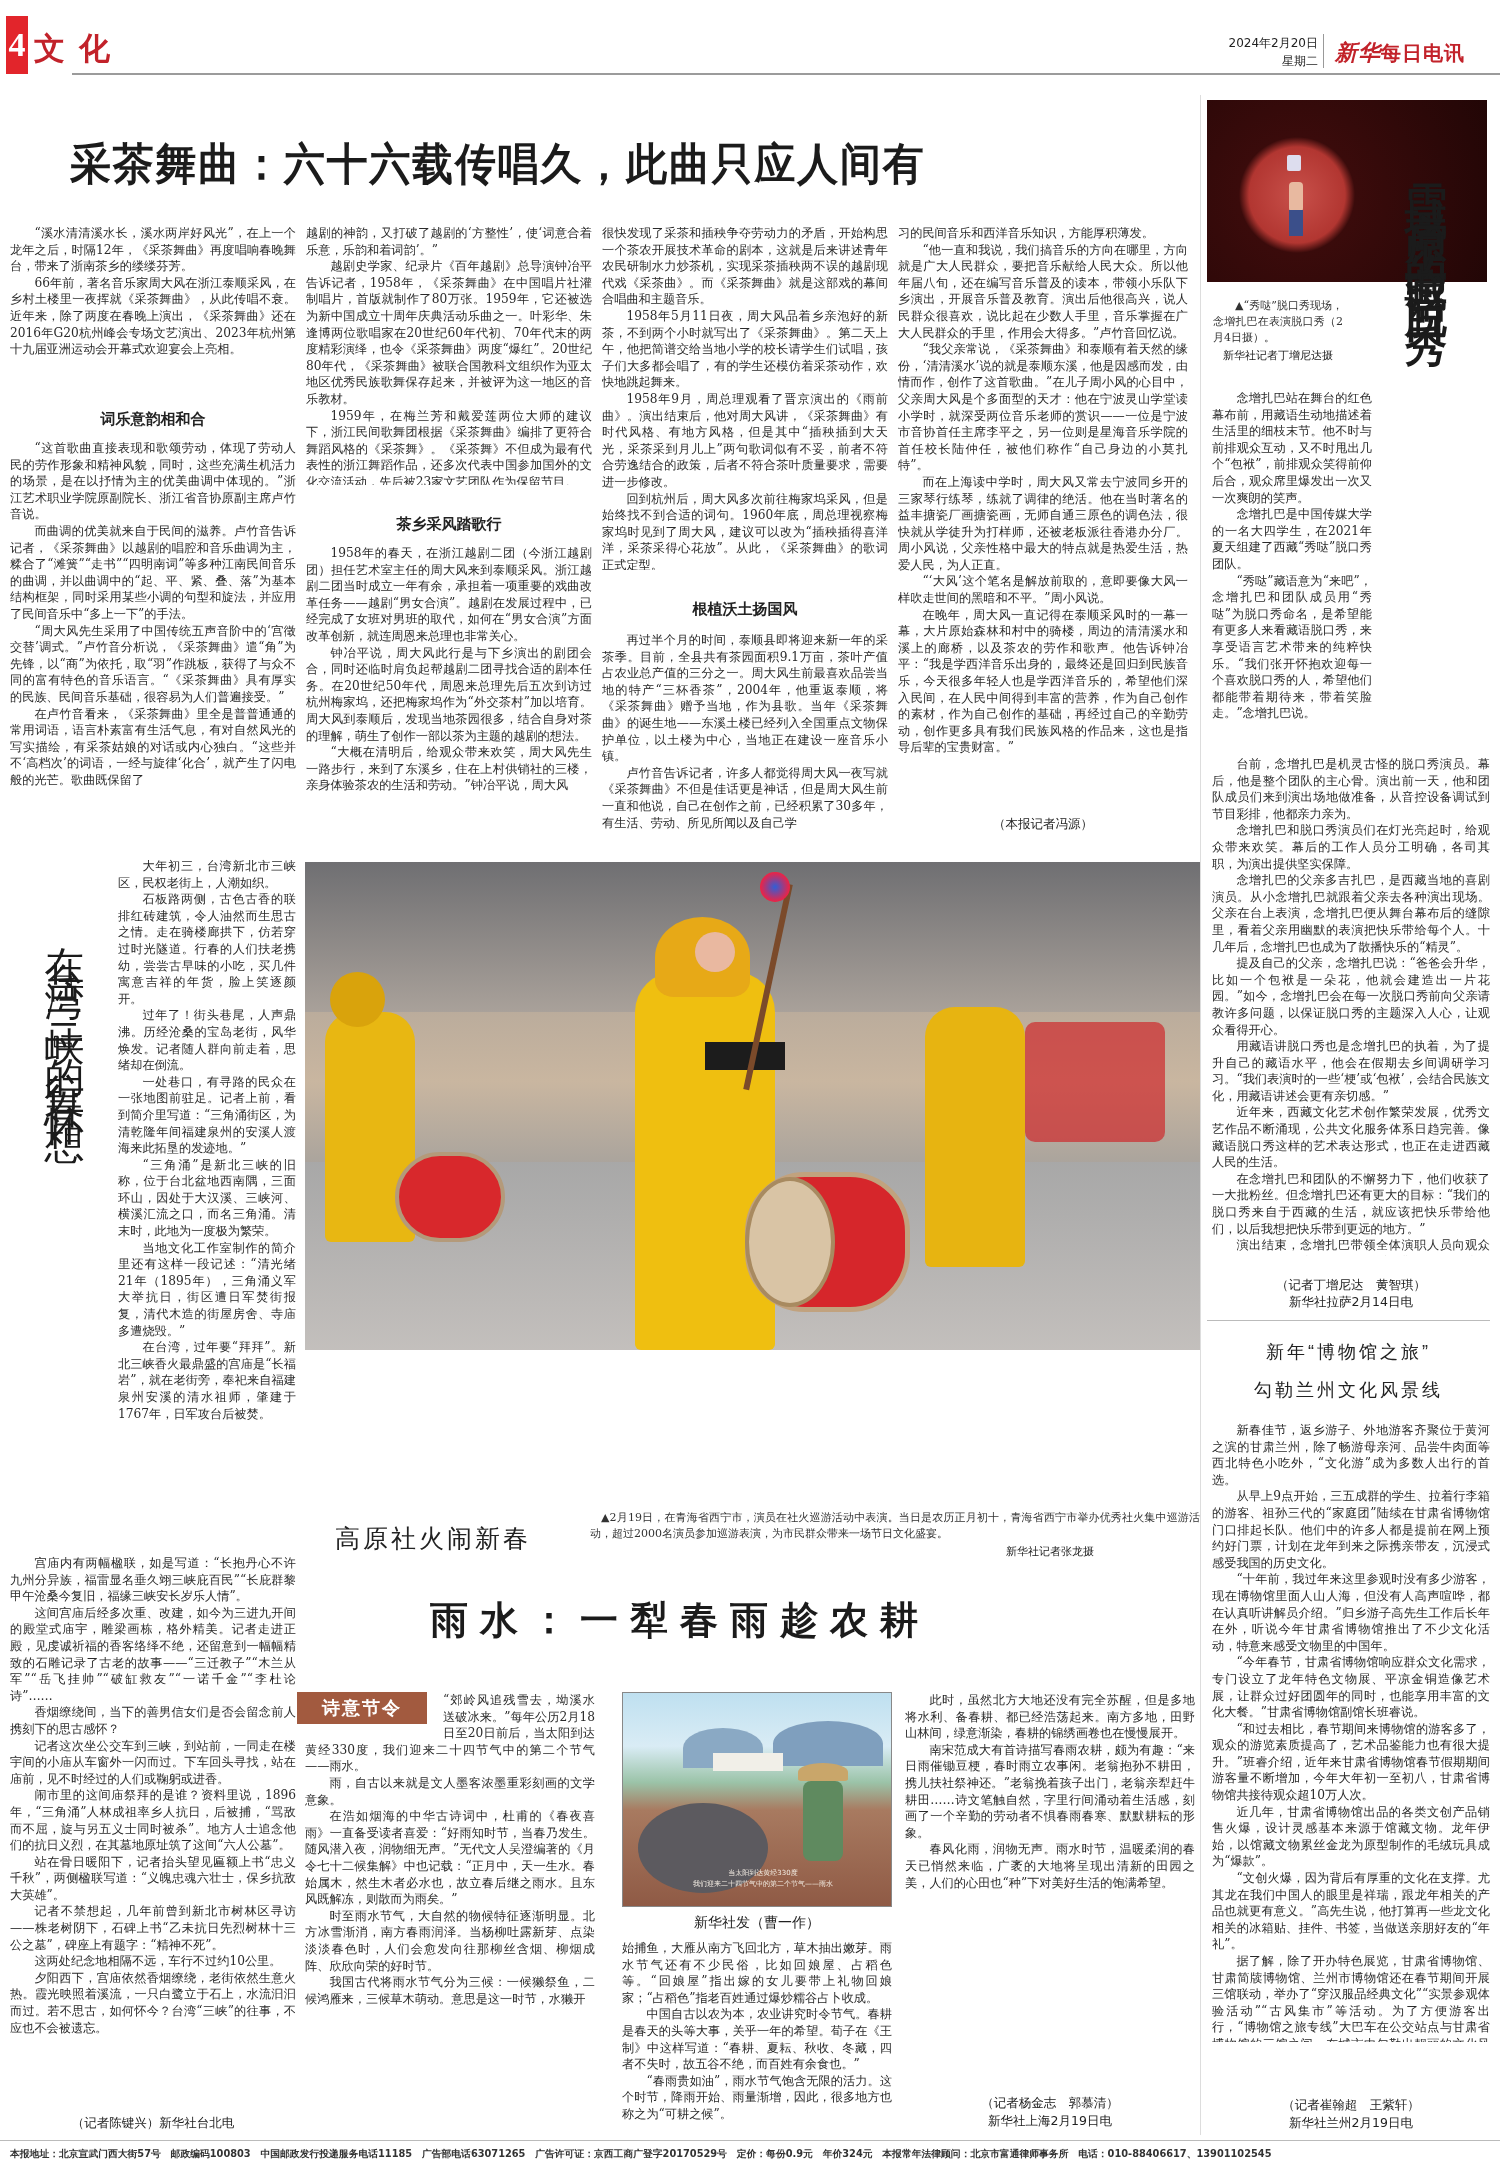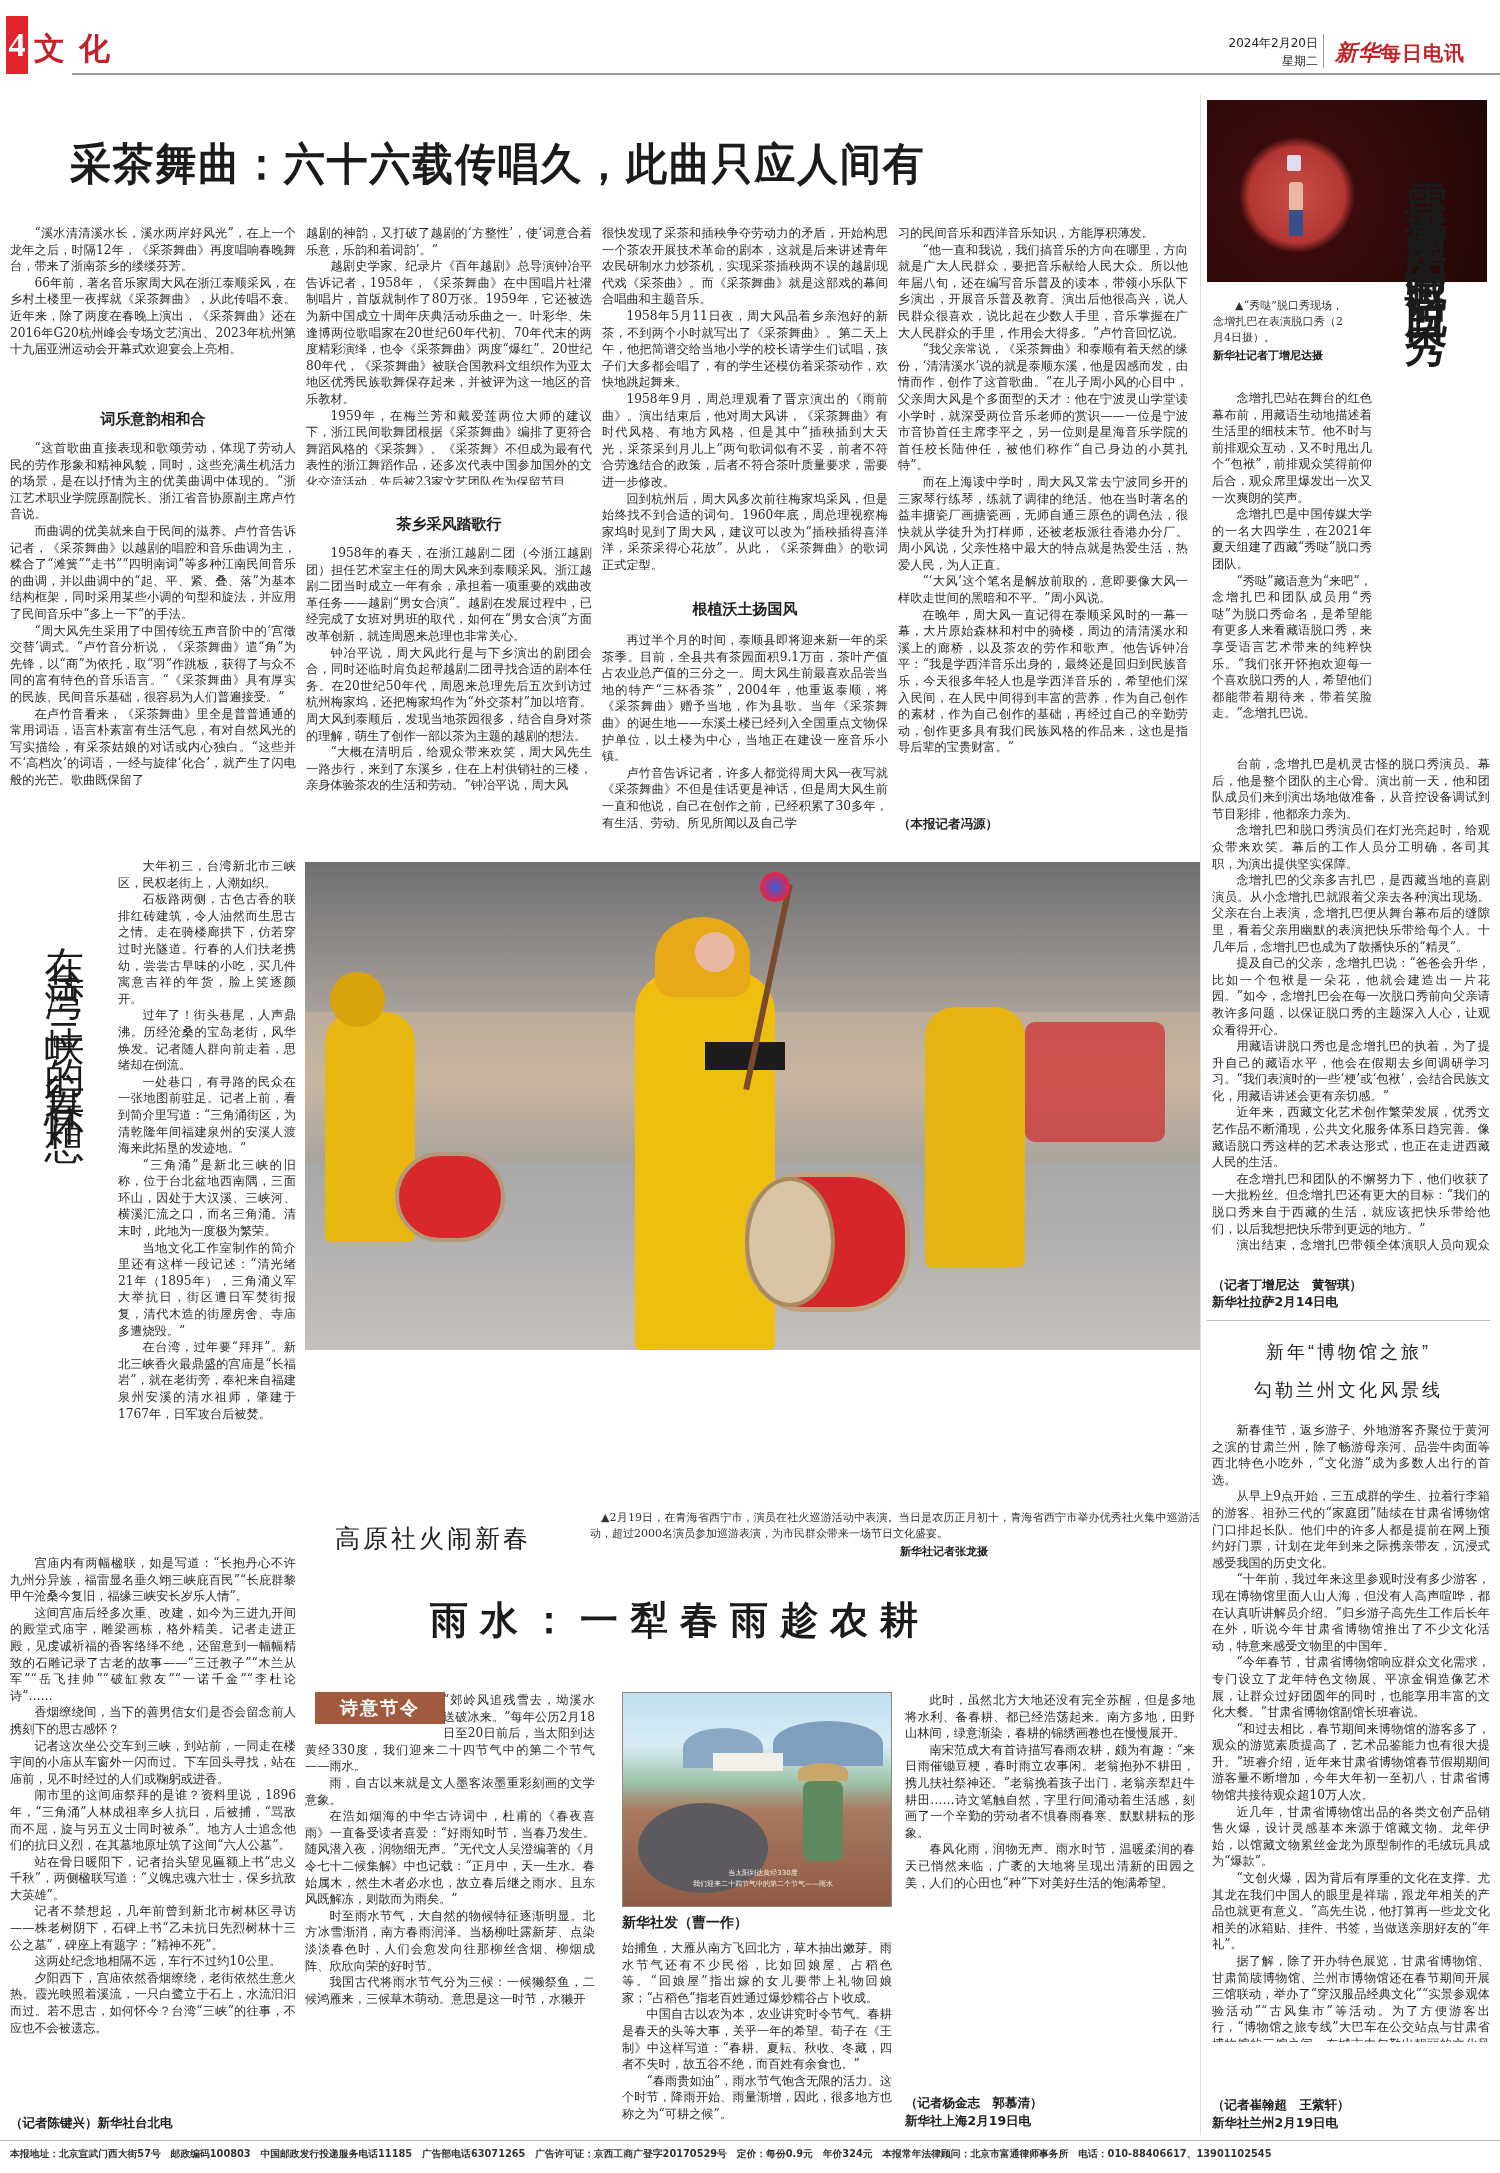--- a/index.html
+++ b/index.html
@@ -3,21 +3,21 @@
 <meta charset="utf-8">
 <style>
 *{box-sizing:border-box;margin:0;padding:0}
 html,body{width:1500px;height:2173px;background:#fff;overflow:hidden}
 body{position:relative;font-family:"DejaVu Serif","Liberation Serif",serif;color:#222}
 .abs{position:absolute}
 .txt{font-size:12.2px;line-height:16.6px;text-align:justify;color:#2a2a2a;overflow:hidden}
 .txt p{text-indent:2em}
 .sans{font-family:Liberation Sans, sans-serif}
 .sub{font-family:"DejaVu Sans","Liberation Sans",sans-serif;font-weight:bold;font-size:15px;text-align:center;color:#222}
-.byline{font-family:"DejaVu Sans","Liberation Sans",sans-serif;font-weight:bold;font-size:12.5px;text-align:left;line-height:17px;color:#222}
+.byline{font-family:"DejaVu Sans","Liberation Sans",sans-serif;font-weight:normal;font-size:12.5px;text-align:center;line-height:17px;color:#222}
 .vtitle{writing-mode:vertical-rl;font-family:"DejaVu Serif","Liberation Serif",serif;letter-spacing:10px}
 
 .pgnum{left:6px;top:16px;width:22px;height:58px;background:#e2252b;color:#fff;font-size:34px;font-weight:bold;display:flex;align-items:center;justify-content:center;font-family:"Liberation Serif",serif}
 .section{left:34px;top:28px;font-size:31px;font-weight:bold;color:#c2222a;letter-spacing:14px}
 .hrule{left:72px;top:73px;width:1428px;height:2px;background:#9b9b9b}
 .date{left:1180px;top:34px;text-align:right;width:138px;font-family:"DejaVu Sans",sans-serif;font-size:12px;line-height:18px;color:#222}
 .vsep{left:1323px;top:34px;width:1px;height:34px;background:#999}
 .brand{left:1335px;top:38px;font-family:"DejaVu Sans",sans-serif;font-size:20px;color:#c2222a;font-weight:bold;letter-spacing:1px}
 .brand .xh{font-style:italic;font-family:"DejaVu Serif",serif;font-size:22px}
 .headline{left:70px;top:135px;font-size:44px;font-weight:bold;color:#1b1b1b;letter-spacing:2px;transform:scaleX(0.93);transform-origin:left}
@@ -170,21 +170,21 @@
   <div style="position:absolute;left:440px;top:310px;width:165px;height:140px;background:#d6262b;border-radius:60px;border:5px solid #c1a27e"></div>
   <div style="position:absolute;left:440px;top:315px;width:90px;height:130px;background:#d9c4a5;border-radius:50%;border:4px solid #a88a60"></div>
   <div style="position:absolute;left:620px;top:145px;width:100px;height:260px;background:#e7b411;border-radius:30px 30px 6px 6px"></div>
   <div style="position:absolute;left:720px;top:160px;width:140px;height:120px;background:#cf2a2c;opacity:.7;border-radius:10px"></div>
 </div>
 <div class="abs sans" style="left:335px;top:1522px;font-size:25px;letter-spacing:3px;color:#222">高原社火闹新春</div>
 <div class="abs caption" style="left:590px;top:1510px;width:610px;text-align:justify;text-indent:1em">▲2月19日，在青海省西宁市，演员在社火巡游活动中表演。当日是农历正月初十，青海省西宁市举办优秀社火集中巡游活动，超过2000名演员参加巡游表演，为市民群众带来一场节日文化盛宴。</div>
 <div class="abs byline" style="left:900px;top:1543px;width:300px;font-size:11px">新华社记者张龙摄</div>
 
 <div class="abs" style="left:430px;top:1595px;font-size:38px;font-weight:bold;color:#1b1b1b;letter-spacing:12px">雨水：一犁春雨趁农耕</div>
-<div class="abs sans" style="left:315px;top:1692px;width:130px;height:32px;background:#a25a3f;color:#fff;font-size:18px;font-weight:bold;display:flex;align-items:center;justify-content:center;letter-spacing:2px">诗意节令</div>
+<div class="abs sans" style="left:297px;top:1692px;width:130px;height:32px;background:#a25a3f;color:#fff;font-size:18px;font-weight:bold;display:flex;align-items:center;justify-content:center;letter-spacing:2px">诗意节令</div>
 <div class="abs txt" style="left:305px;top:1692px;width:290px;height:440px">
   <div style="float:left;width:138px;height:46px"></div>
   <p style="text-indent:0">“郊岭风追残雪去，坳溪水送破冰来。”每年公历2月18日至20日前后，当太阳到达黄经330度，我们迎来二十四节气中的第二个节气——雨水。</p>
   <p>雨，自古以来就是文人墨客浓墨重彩刻画的文学意象。</p>
   <p>在浩如烟海的中华古诗词中，杜甫的《春夜喜雨》一直备受读者喜爱：“好雨知时节，当春乃发生。随风潜入夜，润物细无声。”无代文人吴澄编著的《月令七十二候集解》中也记载：“正月中，天一生水。春始属木，然生木者必水也，故立春后继之雨水。且东风既解冻，则散而为雨矣。”</p>
   <p>时至雨水节气，大自然的物候特征逐渐明显。北方冰雪渐消，南方春雨润泽。当杨柳吐露新芽、点染淡淡春色时，人们会愈发向往那柳丝含烟、柳烟成阵、欣欣向荣的好时节。</p>
   <p>我国古代将雨水节气分为三候：一候獭祭鱼，二候鸿雁来，三候草木萌动。意思是这一时节，水獭开</p>
 </div>
 <div class="abs photo" style="left:622px;top:1692px;width:270px;height:215px;background:linear-gradient(180deg,#bfe0f0 0%,#d9ecf5 25%,#9bc3a8 42%,#a87a60 55%,#8f5a45 100%);border:1px solid #888">
   <div style="position:absolute;left:60px;top:35px;width:80px;height:40px;background:#8aa9c4;border-radius:50% 50% 0 0"></div>

